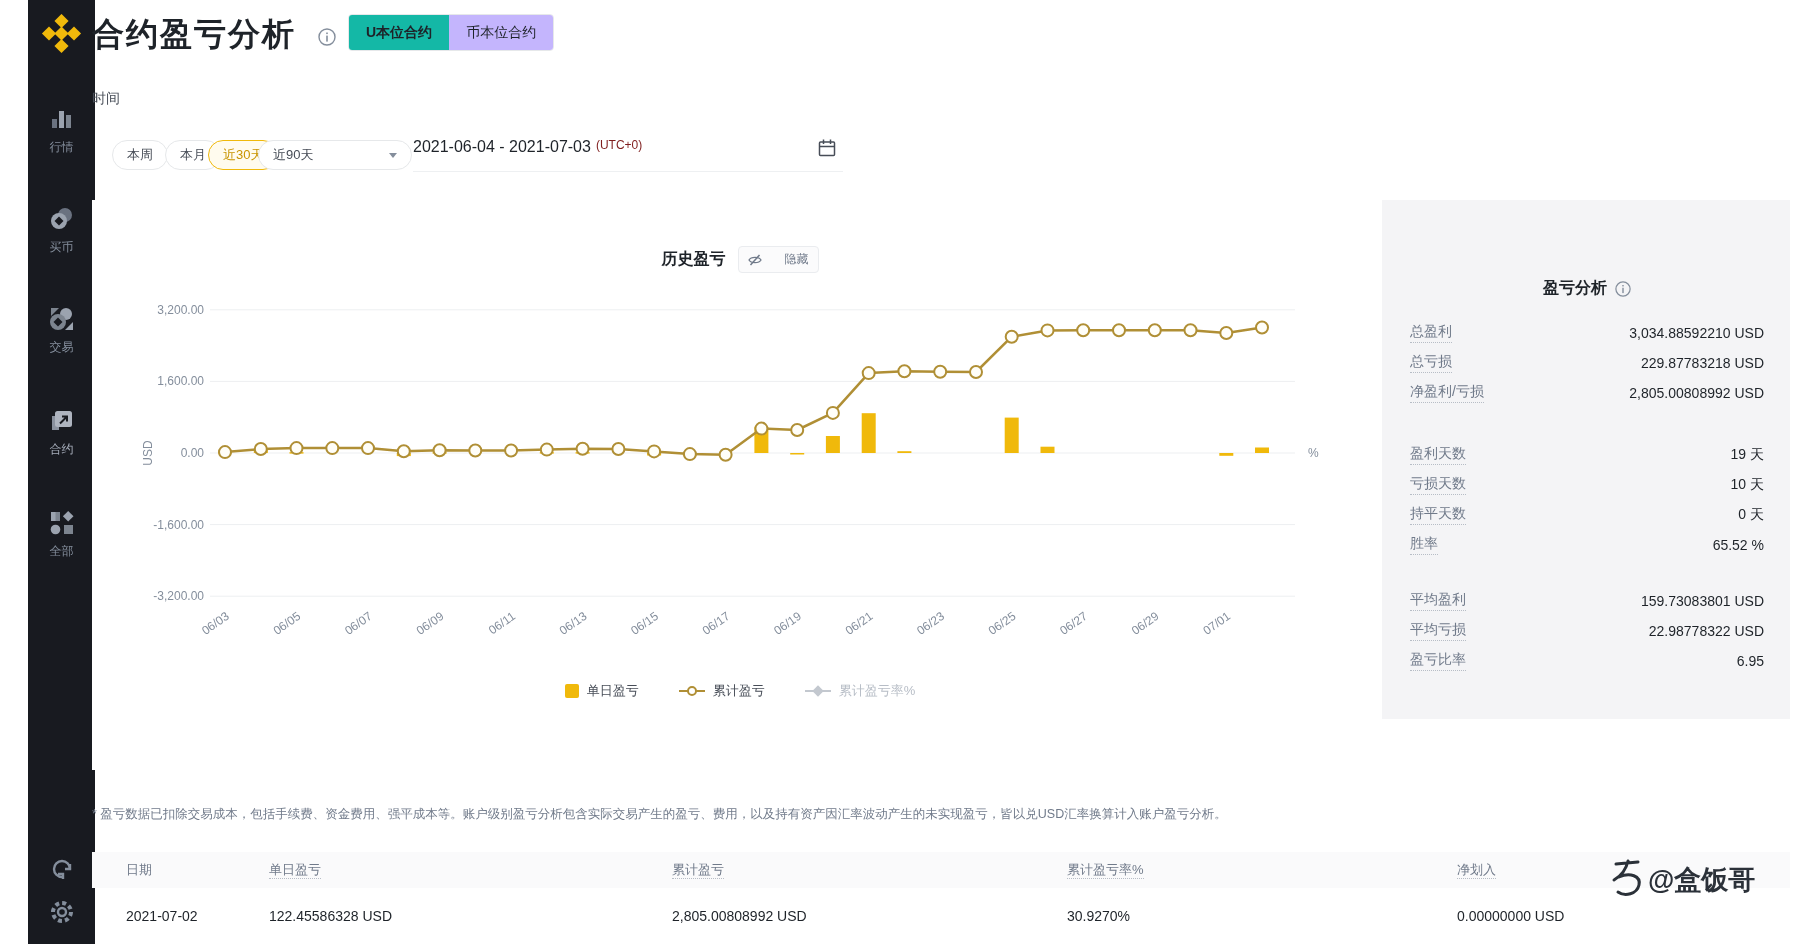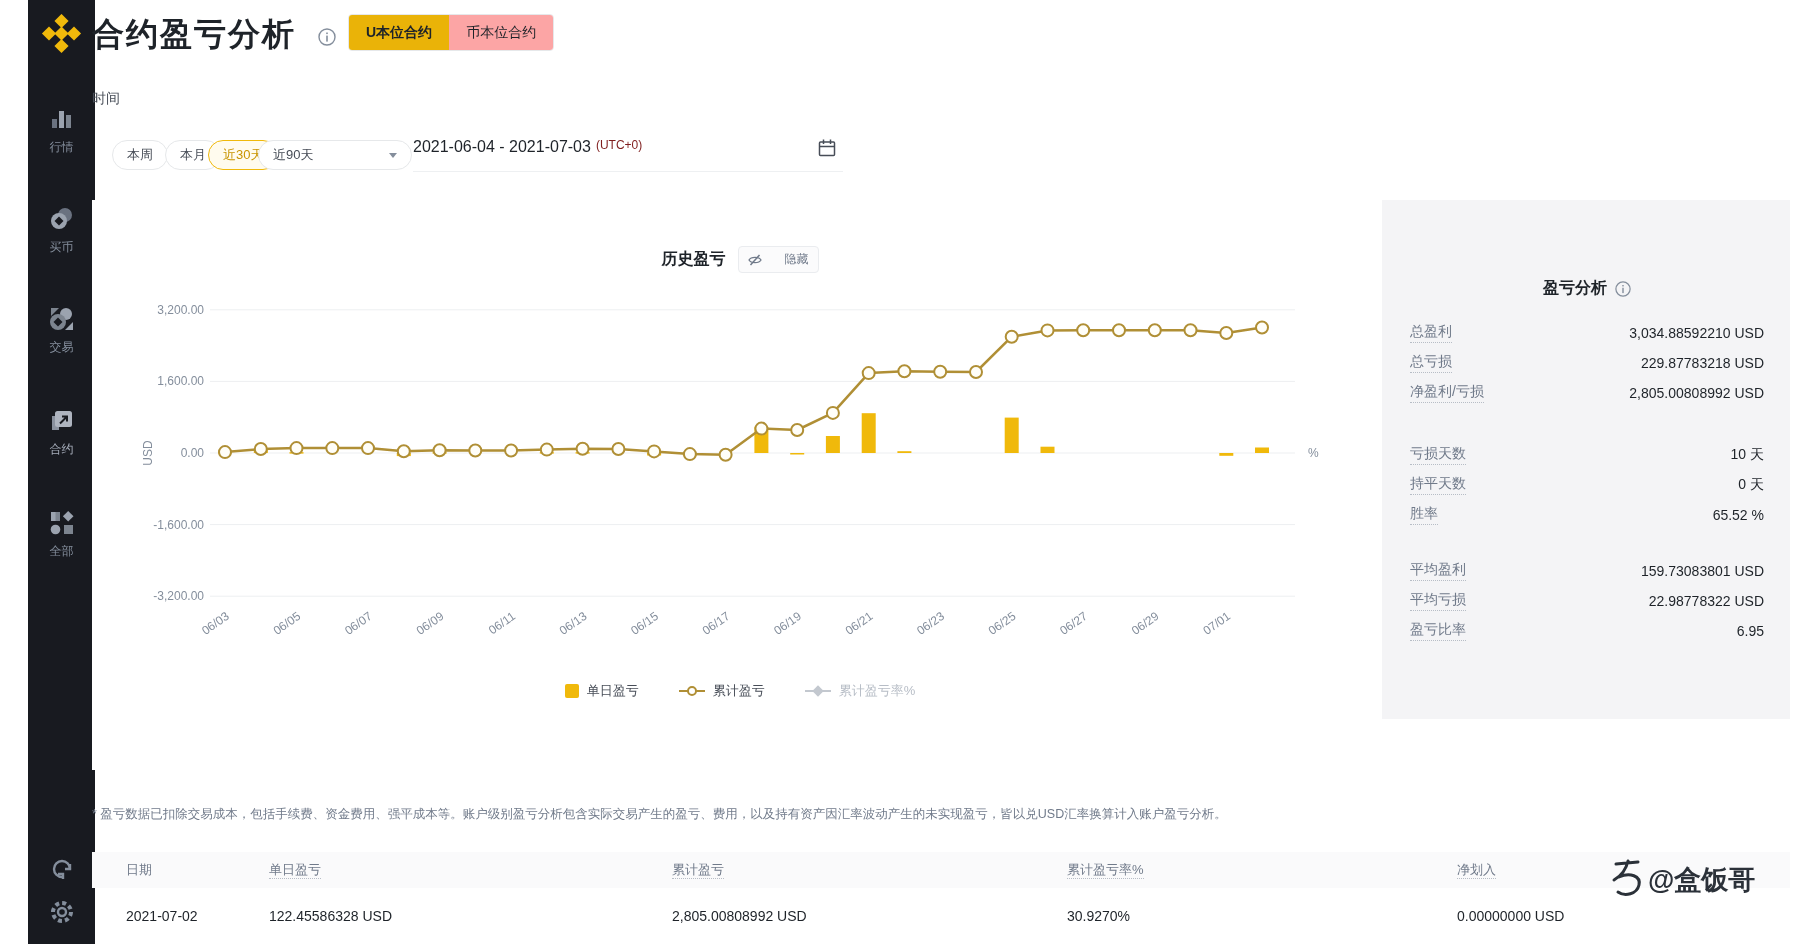--- a/index.html
+++ b/index.html
@@ -13,22 +13,22 @@
   .nav-item { position:absolute; left:0; width:67px; display:flex; flex-direction:column;
               align-items:center; gap:7px; color:#848E9C; font-size:12px; cursor:pointer; }
   .nav-item.bright { color:#A7AEBB; }
   .side-foot { position:absolute; left:0; width:67px; display:flex; justify-content:center; color:#848E9C; cursor:pointer; }
 
   
   .page-title { position:absolute; left:92px; top:13px; font-size:32px; font-weight:bold; letter-spacing:2px; }
   .title-info { position:absolute; left:318px; top:28px; }
   .tabs { position:absolute; left:348px; top:14px; height:37px; display:flex;
           border:1px solid #E6E8EA; border-radius:4px; overflow:hidden; }
-  .tab { padding:0 17px; line-height:35px; font-size:14px; background:#fca5a5; cursor:pointer; }
-  .tab.active { background:#eab308; font-weight:bold; }
+  .tab { padding:0 17px; line-height:35px; font-size:14px; background:#c4b5fd; cursor:pointer; }
+  .tab.active { background:#14b8a6; font-weight:bold; }
 
   
   .section-label { position:absolute; left:92px; top:90px; font-size:14px; color:#474D57; }
   .pill { position:absolute; top:140px; height:30px; line-height:28px; padding:0 14px;
           border:1px solid #E6E8EA; border-radius:15px; font-size:13px; color:#474D57;
           background:#fff; cursor:pointer; }
   .pill.selected { border-color:#F0B90B; color:#C99400; background:#FFFBEE; }
   .pill.dropdown { width:154px; display:flex; align-items:center; justify-content:space-between; }
   .caret { width:0; height:0; border-left:4px solid transparent; border-right:4px solid transparent;
            border-top:5px solid #848E9C; margin-left:8px; }
@@ -332,20 +332,24 @@
       <span class="pvalue">229.87783218 USD</span>
     </div>
     <div class="prow">
       <span class="plabel">净盈利/亏损</span>
       <span class="pvalue">2,805.00808992 USD</span>
     </div>
   </div>
 
   <div class="pgroup g2">
     <div class="prow">
+      <span class="plabel">盈利天数</span>
+      <span class="pvalue">19 天</span>
+    </div>
+    <div class="prow">
       <span class="plabel">亏损天数</span>
       <span class="pvalue">10 天</span>
     </div>
     <div class="prow">
       <span class="plabel">持平天数</span>
       <span class="pvalue">0 天</span>
     </div>
     <div class="prow">
       <span class="plabel">胜率</span>
       <span class="pvalue">65.52 %</span>

